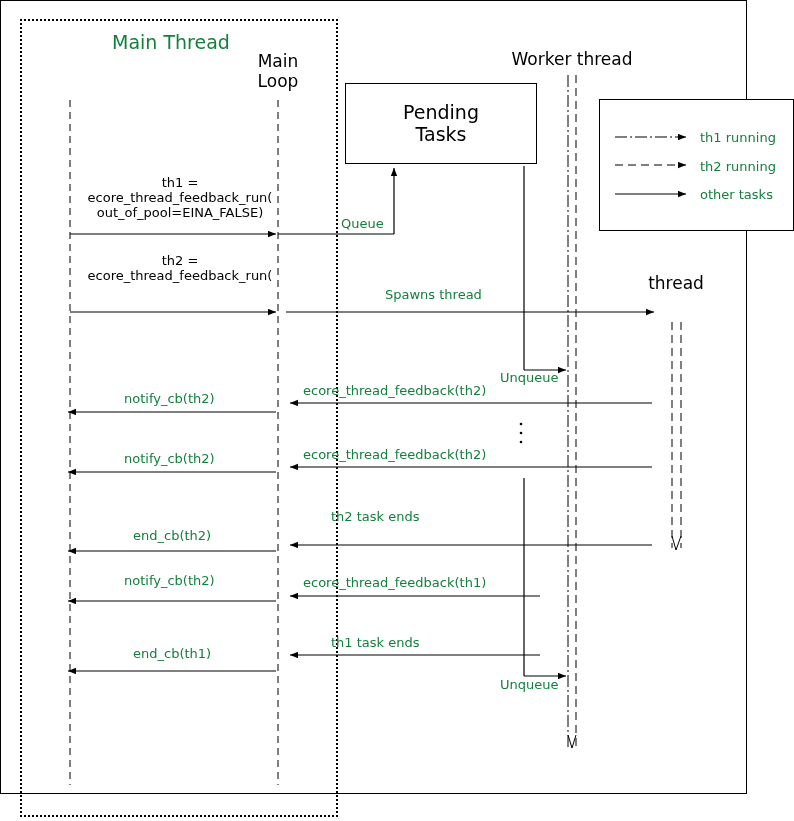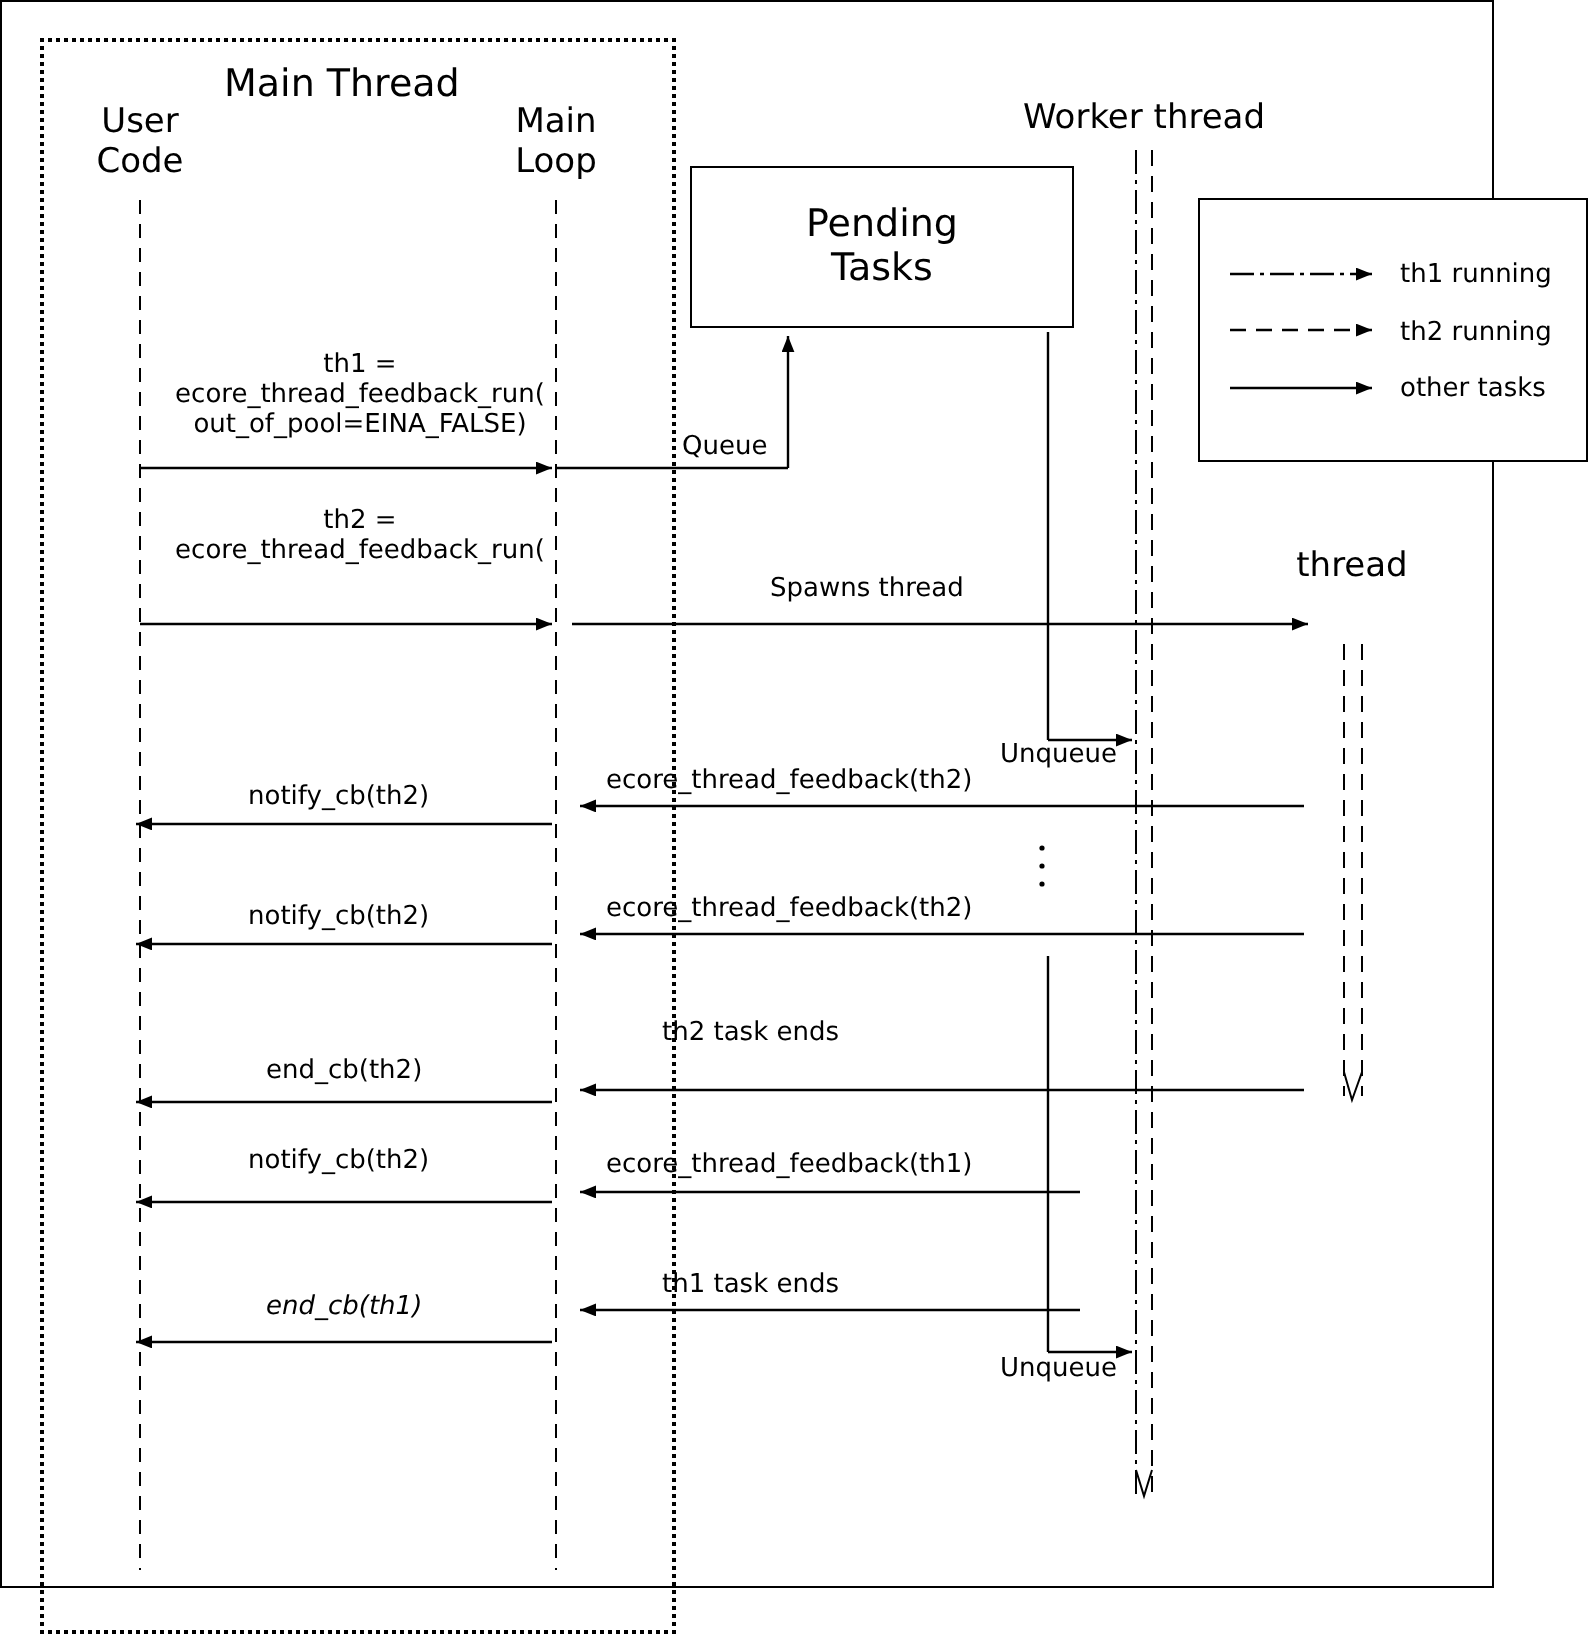--- a/index.html
+++ b/index.html
@@ -31,21 +31,21 @@
     left: 20px;
     top: 19px;
     width: 318px;
     height: 798px;
     border: 2px dotted #000000;
     box-sizing: border-box;
   }
   .label {
     position: absolute;
     white-space: nowrap;
-    color: #000000;
+    color: #15803d;
   }
   .title-big {
     font-size: 19px;
   }
   .title-mid {
     font-size: 17px;
   }
   .small {
     font-size: 13px;
   }
@@ -91,24 +91,20 @@
 </head>
 <body>
 
 <div id="canvas">
 
   <div class="outer-frame"></div>
   <div class="dotted-region"></div>
 
   <div class="label title-big" style="left:112px; top:31px;">Main Thread</div>
 
-  <div class="lbl-block title-mid" style="left:20px; top:52px; width:100px;">
-    <div>User</div>
-    <div>Code</div>
-  </div>
 
   <div class="lbl-block title-mid" style="left:228px; top:52px; width:100px;">
     <div>Main</div>
     <div>Loop</div>
   </div>
 
   <div class="lbl-block title-mid" style="left:472px; top:50px; width:200px;">Worker thread</div>
 
   <div class="lbl-block title-mid" style="left:596px; top:274px; width:160px;">
     <div>thread</div>
@@ -146,21 +142,21 @@
 
   <div class="label small" style="left:124px; top:451px;">notify_cb(th2)</div>
   <div class="label small" style="left:303px; top:447px;">ecore_thread_feedback(th2)</div>
 
   <div class="label small" style="left:133px; top:528px;">end_cb(th2)</div>
   <div class="label small" style="left:331px; top:509px;">th2 task ends</div>
 
   <div class="label small" style="left:124px; top:573px;">notify_cb(th2)</div>
   <div class="label small" style="left:303px; top:575px;text-align:right;">ecore_thread_feedback(th1)</div>
 
-  <div class="label small" style="left:133px; top:646px;font-style:italic;">end_cb(th1)</div>
+  <div class="label small" style="left:133px; top:646px;">end_cb(th1)</div>
   <div class="label small" style="left:331px; top:635px;">th1 task ends</div>
 
   <div class="label small" style="left:500px; top:677px;">Unqueue</div>
 
   <svg class="overlay" viewBox="0 0 794 821">
     <defs>
       <marker id="arrow" markerWidth="9" markerHeight="9" refX="8" refY="3.2" orient="auto" markerUnits="userSpaceOnUse">
         <path d="M0,0 L8,3.2 L0,6.4 z" fill="#000"></path>
       </marker>
     </defs>

